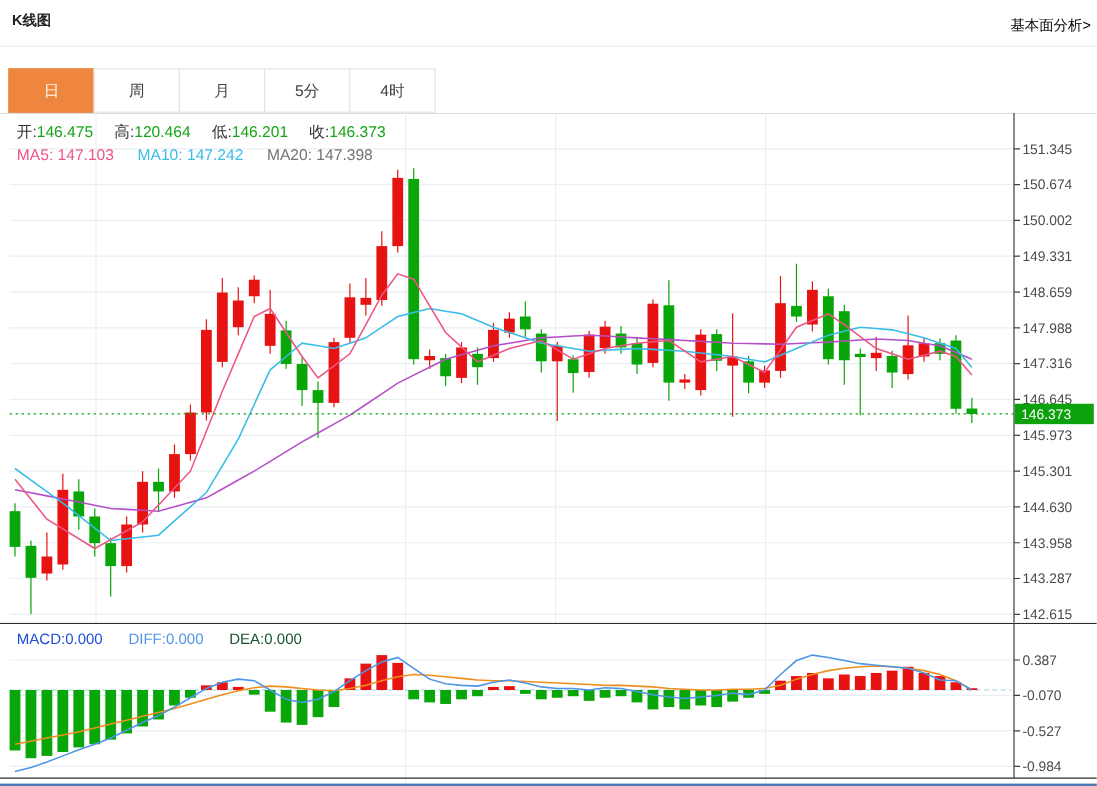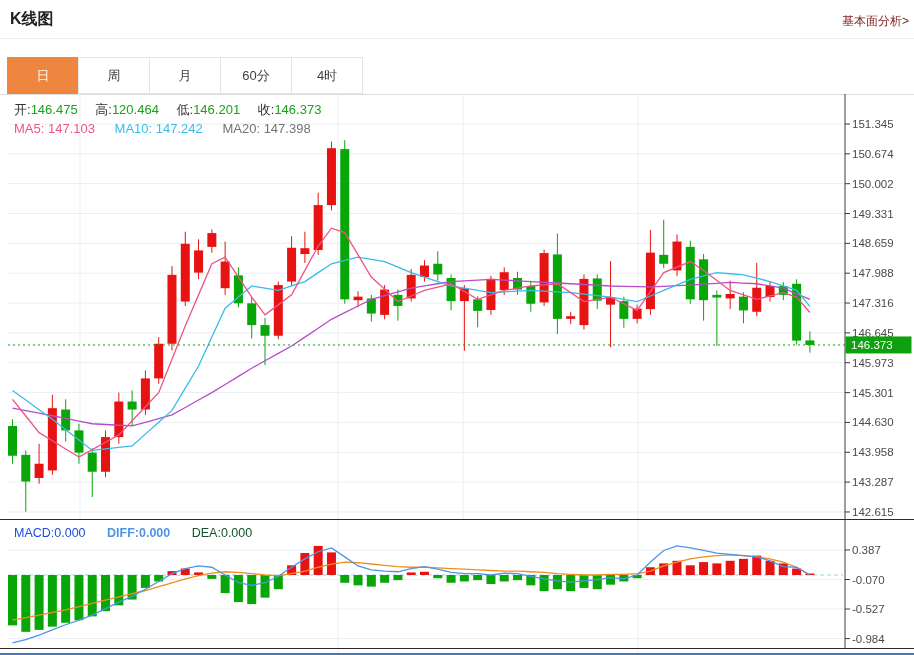--- a/index.html
+++ b/index.html
@@ -1,19 +1,19 @@
 <!DOCTYPE html>
 <html><head>
 <meta charset="utf-8">
 <style>
   html,body{margin:0;padding:0;}
   body{width:914px;height:655px;background:#fff;position:relative;overflow:hidden;
        font-family:"Liberation Sans","DejaVu Sans",sans-serif;}
-  .page-title{position:absolute;left:10px;top:9px;font-size:16px;font-weight:bold;color:#222;}
-  .top-link{position:absolute;right:5px;top:13px;font-size:12px;color:#7f1d1d;text-decoration:none;cursor:pointer;}
+  .page-title{position:absolute;left:10px;top:9px;font-size:12px;font-weight:bold;color:#222;}
+  .top-link{position:absolute;right:5px;top:13px;font-size:12px;color:#000000;text-decoration:none;cursor:pointer;}
   .header-sep{position:absolute;left:0;top:38px;width:914px;border-top:1px solid #ececec;}
   .tabs{position:absolute;left:8px;top:57px;display:flex;}
   .tab{width:70px;height:35px;line-height:35px;text-align:center;font-size:13px;color:#404040;
        border:1px solid #e4e4e4;margin-left:-1px;background:#fff;cursor:pointer;}
   .tab.active{background:#ee8640;border-color:#ee8640;color:#fff8ee;}
   .chart-wrap{position:absolute;left:0;top:94px;width:914px;height:561px;}
   .chart-wrap svg{position:absolute;left:0;display:block;}
   #main-chart{top:0;}
   #macd-chart{top:425px;}
   .ohlc-row{position:absolute;left:14px;top:7px;font-size:13px;white-space:nowrap;}
@@ -31,21 +31,21 @@
 <body>
 
 <div class="page-title">K线图</div>
 <a class="top-link">基本面分析&gt;</a>
 <div class="header-sep"></div>
 
 <div class="tabs">
   <div class="tab active">日</div>
   <div class="tab">周</div>
   <div class="tab">月</div>
-  <div class="tab">60分</div>
+  <div class="tab">5分</div>
   <div class="tab">4时</div>
 </div>
 
 <div class="chart-wrap">
   <svg id="main-chart" width="914" height="425">
       <line x1="0" y1="0.5" x2="914" y2="0.5" stroke="#dddddd"></line>
       <line x1="80" y1="0" x2="80" y2="425" stroke="#e9eff5"></line>
       <line x1="338" y1="0" x2="338" y2="425" stroke="#e9eff5"></line>
       <line x1="463" y1="0" x2="463" y2="425" stroke="#e9eff5"></line>
       <line x1="638" y1="0" x2="638" y2="425" stroke="#e9eff5"></line>
@@ -317,18 +317,18 @@
   </div>
 
   <div class="ma-row">
     <span class="pair" style="color: rgb(238, 85, 133);"><span>MA5:</span> <span>147.103</span></span>
     <span class="pair" style="color: rgb(56, 188, 232);"><span>MA10:</span> <span>147.242</span></span>
     <span class="pair" style="color: #737373;"><span>MA20:</span> <span>147.398</span></span>
   </div>
 
   <div class="macd-row">
     <span class="pair" style="color: #1d4ed8;"><span>MACD:</span><span>0.000</span></span>
-    <span class="pair" style="color: rgb(79, 149, 229); font-weight: bold;"><span>DIFF:</span><span>0.000</span></span>
+    <span class="pair" style="color: rgb(79, 149, 229);"><span>DIFF:</span><span>0.000</span></span>
     <span class="pair" style="color: #14532d;"><span>DEA:</span><span>0.000</span></span>
   </div>
 
   <div class="bottom-strip"></div>
 </div>
 
 </body></html>

